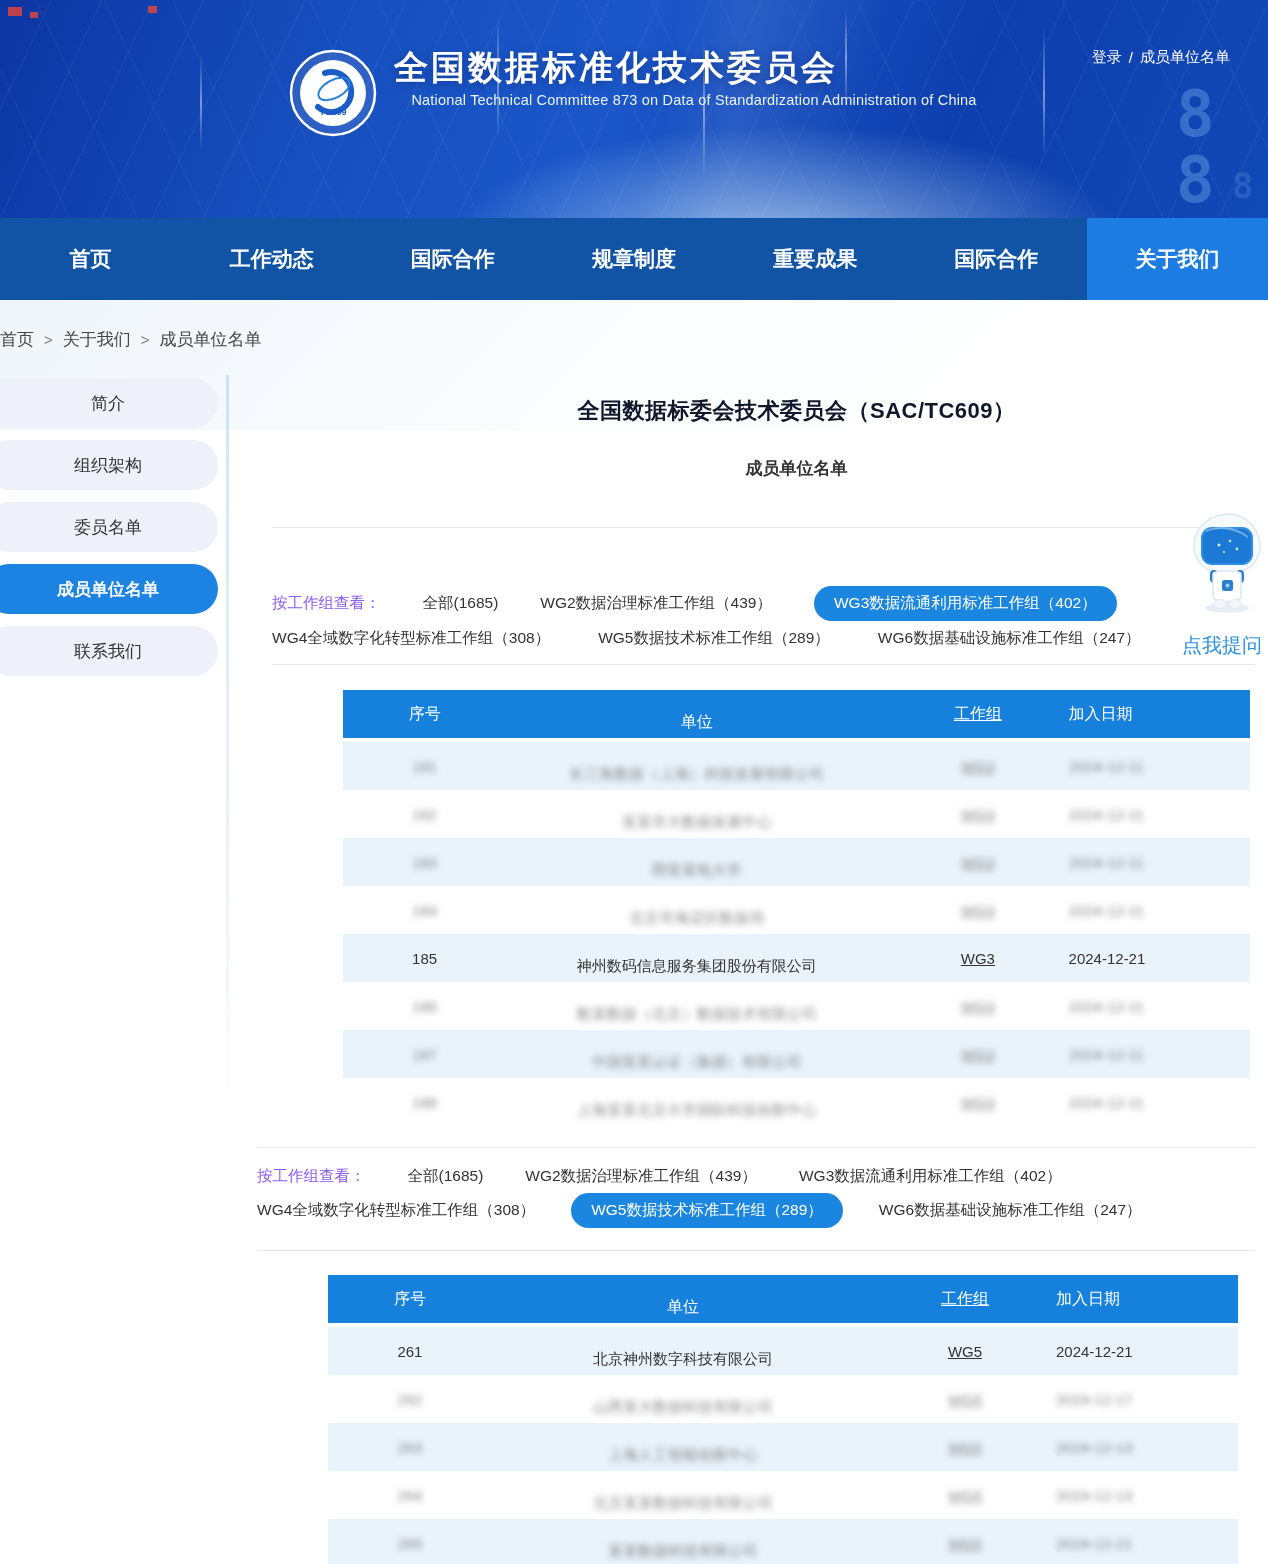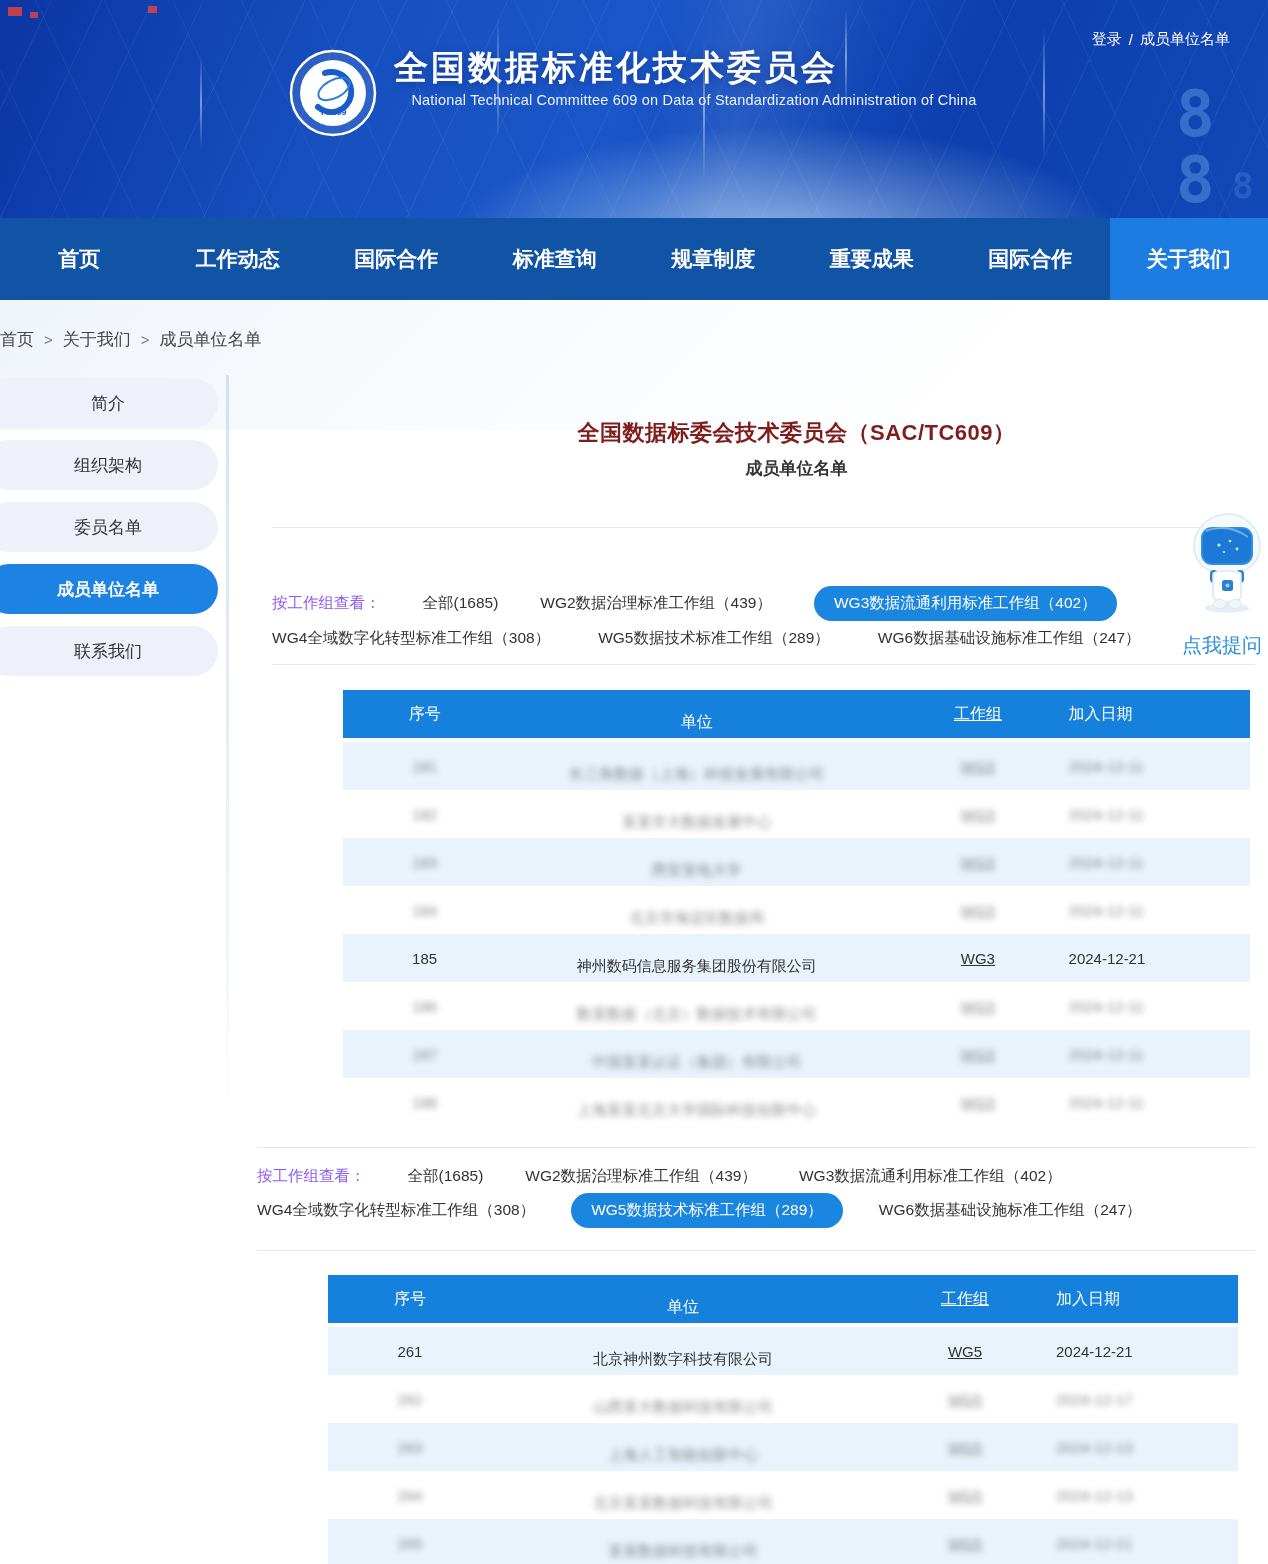--- a/index.html
+++ b/index.html
@@ -23,21 +23,21 @@
       repeating-linear-gradient(115deg, rgba(255,255,255,.06) 0 1px, transparent 1px 46px),
       repeating-linear-gradient(65deg,  rgba(255,255,255,.05) 0 1px, transparent 1px 62px),
       linear-gradient(100deg, transparent 52%, rgba(255,255,255,.08) 58%, transparent 68%);
   }
   .streak { position:absolute; width:2px;
     background:linear-gradient(180deg, rgba(255,255,255,0), rgba(255,255,255,.45), rgba(255,255,255,0)); }
   .deco-digit { position:absolute; color:rgba(150,205,255,.30); font-weight:bold;
     font-family:"DejaVu Sans Mono",monospace; line-height:1; }
   .glitch { position:absolute; background:#e8453a; opacity:.8; }
 
-  .top-links { position:absolute; top:30px; right:38px; color:#fff; font-size:15px;
+  .top-links { position:absolute; top:48px; right:38px; color:#fff; font-size:15px;
     display:flex; gap:7px; align-items:center; z-index:3; }
   .top-links span { cursor:pointer; }
 
   .brand { position:absolute; left:288px; top:48px; display:flex; align-items:flex-start; gap:16px; z-index:2; }
   .brand-text .cn { font-size:34px; font-weight:bold; color:#fff; letter-spacing:3px;
     line-height:1.15; text-shadow:0 2px 8px rgba(0,25,80,.4); white-space:nowrap; }
   .brand-text .en { margin-top:5px; width:600px; text-align:center; font-size:14.5px;
     color:#e9f2ff; letter-spacing:.2px; }
 
   
@@ -58,22 +58,22 @@
   
   .sidebar { position:absolute; top:378px; left:-16px; width:234px; z-index:2; }
   .side-item { height:50px; margin-bottom:12px; border-radius:28px; background:#eef1f9;
     display:flex; align-items:center; justify-content:center; padding-left:14px;
     font-size:17px; color:#333; cursor:pointer; }
   .side-item.active { background:#1c83e3; color:#fff; font-weight:bold; }
   .side-vline { position:absolute; top:375px; left:226px; width:3px; height:745px;
     background:linear-gradient(180deg, rgba(173,205,236,.55), rgba(173,205,236,.18) 78%, rgba(173,205,236,0)); }
 
   
-  .main-title { position:absolute; top:418px; left:343px; width:907px; text-align:center;
-    font-size:22px; font-weight:600; color:#7f1d1d; letter-spacing:.5px; }
+  .main-title { position:absolute; top:396px; left:343px; width:907px; text-align:center;
+    font-size:22px; font-weight:600; color:#0f172a; letter-spacing:.5px; }
   .main-subtitle { position:absolute; top:457px; left:343px; width:907px; text-align:center;
     font-size:17px; color:#333; }
 
   .divider { position:absolute; height:1px; background:#e7e7e7; }
 
   
   .filters-row { position:absolute; display:flex; align-items:center;
     font-size:15.5px; color:#333; white-space:nowrap; }
   .filters-row .flabel { color:#8b5cf6; }
   .filter-item { cursor:pointer; }
@@ -125,30 +125,29 @@
       <svg width="90" height="90" viewBox="0 0 90 90">
         <circle cx="45" cy="45" r="42" fill="rgba(255,255,255,0.10)" stroke="#ffffff" stroke-width="2.5"></circle>
         <circle cx="45" cy="45" r="33" fill="#fdfeff"></circle>
         <path d="M37 25 a 20 20 0 1 1 -7 34" stroke="#1a5cc8" stroke-width="6" fill="none" stroke-linecap="round"></path>
         <ellipse cx="46" cy="41" rx="17" ry="9" fill="none" stroke="#2a7fd8" stroke-width="2" transform="rotate(-28 46 41)"></ellipse>
         <text x="45" y="67" font-size="9" font-weight="bold" fill="#1a5cc8" text-anchor="middle">TC609</text>
       </svg>
     </span>
     <div class="brand-text">
       <div class="cn">全国数据标准化技术委员会</div>
-      <div class="en">National Technical Committee 609 on Data of Standardization Administration of China</div>
+      <div class="en">National Technical Committee 873 on Data of Standardization Administration of China</div>
     </div>
   </div>
 </div>
 
 <nav class="nav">
   <div class="nav-item">首页</div>
   <div class="nav-item">工作动态</div>
   <div class="nav-item">国际合作</div>
-  <div class="nav-item">标准查询</div>
   <div class="nav-item">规章制度</div>
   <div class="nav-item">重要成果</div>
   <div class="nav-item">国际合作</div>
   <div class="nav-item active">关于我们</div>
 </nav>
 
 <div class="crumb-band"></div>
 <div class="breadcrumb">
   <span class="crumb-link">首页</span>
   <span class="sep">&gt;</span>

